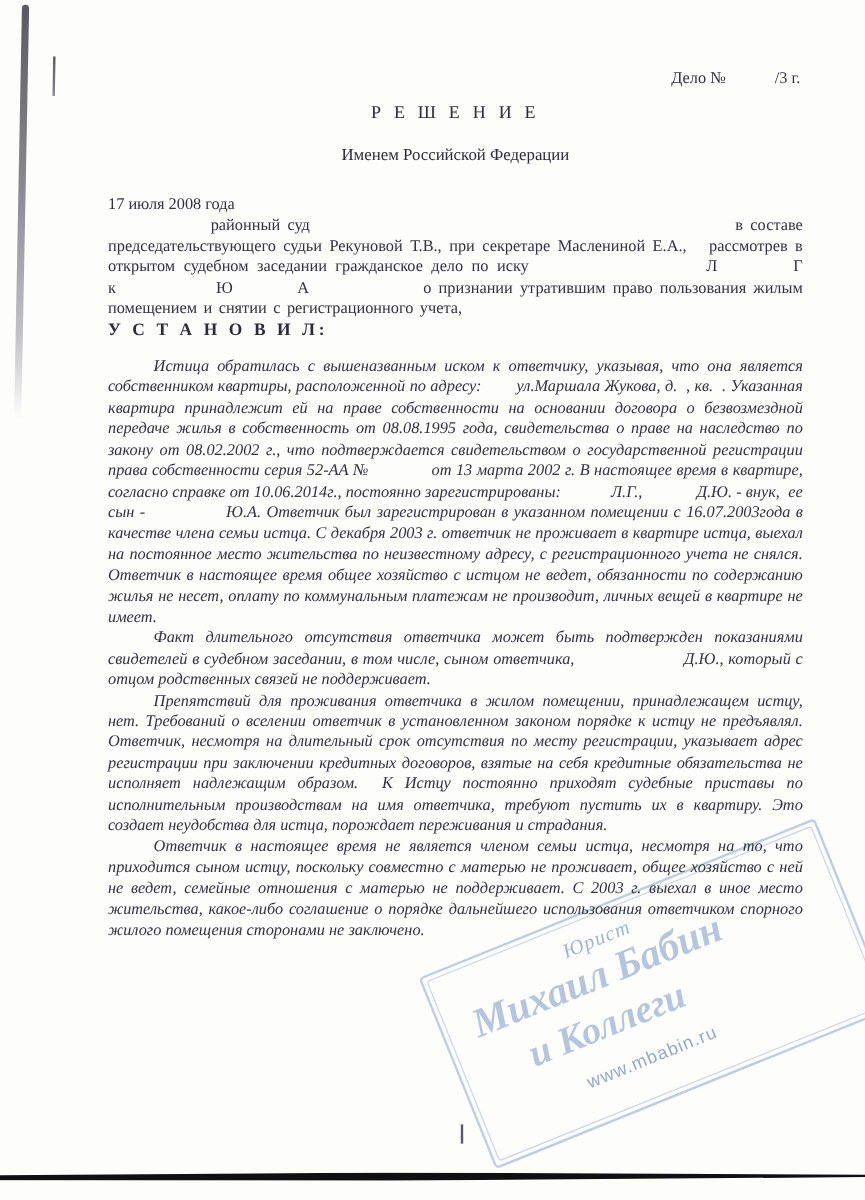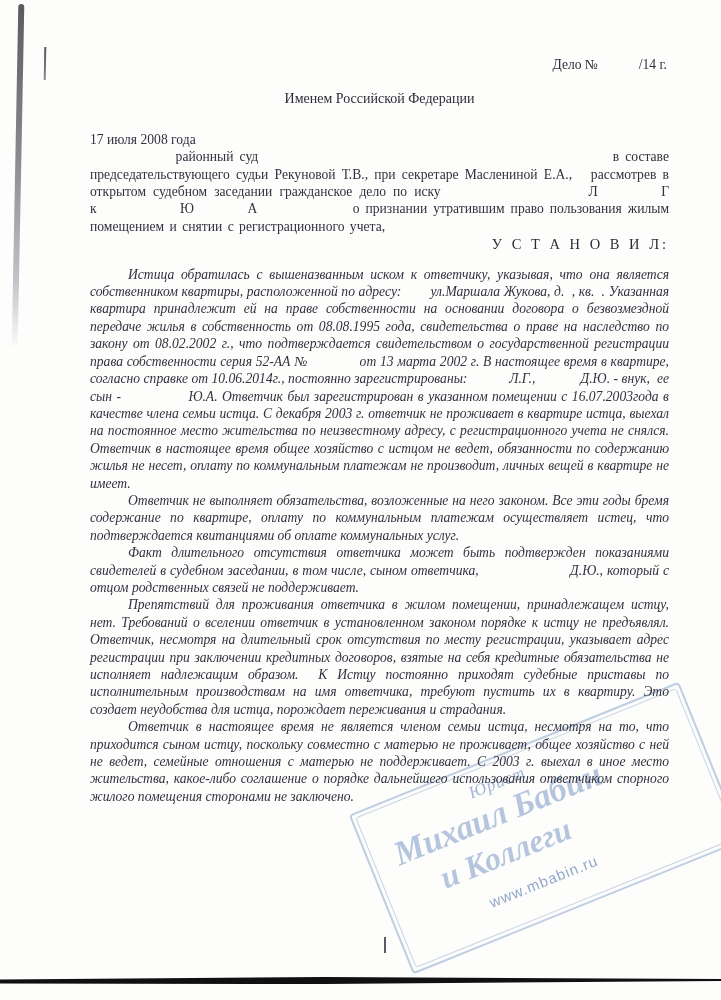--- a/index.html
+++ b/index.html
@@ -130,25 +130,26 @@
     white-space: pre;
   }
   .intro {
     margin: 0;
     text-align: justify;
     white-space: pre-wrap;
     word-spacing: 2px;
   }
   .ustanovil {
     margin-top: 1px;
-    text-align: right;
+    text-align: left;
     font-size: 14.5px;
     letter-spacing: 3px;
     white-space: pre;
     color: #2c2c38;
+    font-weight: bold;
   }
   .body-text { margin-top: 12px; }
   .para {
     margin: 0;
     text-indent: 38px;
     text-align: justify;
     white-space: pre-wrap;
     font-style: italic;
   }
 </style>
@@ -161,29 +162,29 @@
   <div class="pen-mark-top"></div>
 
   <div class="stamp">
     <span class="wm-small">Юрист</span>
     <span class="wm-big1">Михаил Бабин</span>
     <span class="wm-big2">и Коллеги</span>
     <span class="wm-url">www.mbabin.ru</span>
   </div>
 
   <div class="content">
-    <div class="case-line">Дело №            /14 г.</div>
+    <div class="case-line">Дело №            /3 г.</div>
+    <div class="doc-title">Р Е Ш Е Н И Е</div>
     <div class="doc-subtitle">Именем Российской Федерации</div>
     <div class="date-line">17 июля 2008 года</div>
     <p class="intro">              районный суд                                                          в составе председательствующего судьи Рекуновой Т.В., при секретаре Маслениной Е.А.,   рассмотрев в открытом судебном заседании гражданское дело по иску                     Л         Г                     к              Ю         А                о признании утратившим право пользования жилым помещением и снятии с регистрационного учета,</p>
     <div class="ustanovil">У С Т А Н О В И Л:</div>
 
     <div class="body-text">
       <p class="para">Истица обратилась с вышеназванным иском к ответчику, указывая, что она является собственником квартиры, расположенной по адресу:        ул.Маршала Жукова, д.  , кв.  . Указанная квартира принадлежит ей на праве собственности на основании договора о безвозмездной передаче жилья в собственность от 08.08.1995 года, свидетельства о праве на наследство по закону от 08.02.2002 г., что подтверждается свидетельством о государственной регистрации права собственности серия 52-АА №              от 13 марта 2002 г. В настоящее время в квартире, согласно справке от 10.06.2014г., постоянно зарегистрированы:            Л.Г.,             Д.Ю. - внук,  ее сын -               Ю.А. Ответчик был зарегистрирован в указанном помещении с 16.07.2003года в качестве члена семьи истца. С декабря 2003 г. ответчик не проживает в квартире истца, выехал на постоянное место жительства по неизвестному адресу, с регистрационного учета не снялся. Ответчик в настоящее время общее хозяйство с истцом не ведет, обязанности по содержанию жилья не несет, оплату по коммунальным платежам не производит, личных вещей в квартире не имеет.</p>
-      <p class="para">Ответчик не выполняет обязательства, возложенные на него законом. Все эти годы бремя содержание по квартире, оплату по коммунальным платежам осуществляет истец, что подтверждается квитанциями об оплате коммунальных услуг.</p>
       <p class="para">Факт длительного отсутствия ответчика может быть подтвержден показаниями свидетелей в судебном заседании, в том числе, сыном ответчика,                       Д.Ю., который с отцом родственных связей не поддерживает.</p>
       <p class="para">Препятствий для проживания ответчика в жилом помещении, принадлежащем истцу, нет. Требований о вселении ответчик в установленном законом порядке к истцу не предъявлял. Ответчик, несмотря на длительный срок отсутствия по месту регистрации, указывает адрес регистрации при заключении кредитных договоров, взятые на себя кредитные обязательства не исполняет надлежащим образом.  К Истцу постоянно приходят судебные приставы по исполнительным производствам на имя ответчика, требуют пустить их в квартиру. Это создает неудобства для истца, порождает переживания и страдания.</p>
       <p class="para">Ответчик в настоящее время не является членом семьи истца, несмотря на то, что приходится сыном истцу, поскольку совместно с матерью не проживает, общее хозяйство с ней не ведет, семейные отношения с матерью не поддерживает. С 2003 г. выехал в иное место жительства, какое-либо соглашение о порядке дальнейшего использования ответчиком спорного жилого помещения сторонами не заключено.</p>
     </div>
   </div>
 
   <div class="page-bottom-tick"></div>
   <div class="bottom-scan-line"></div>
 
 </div>

